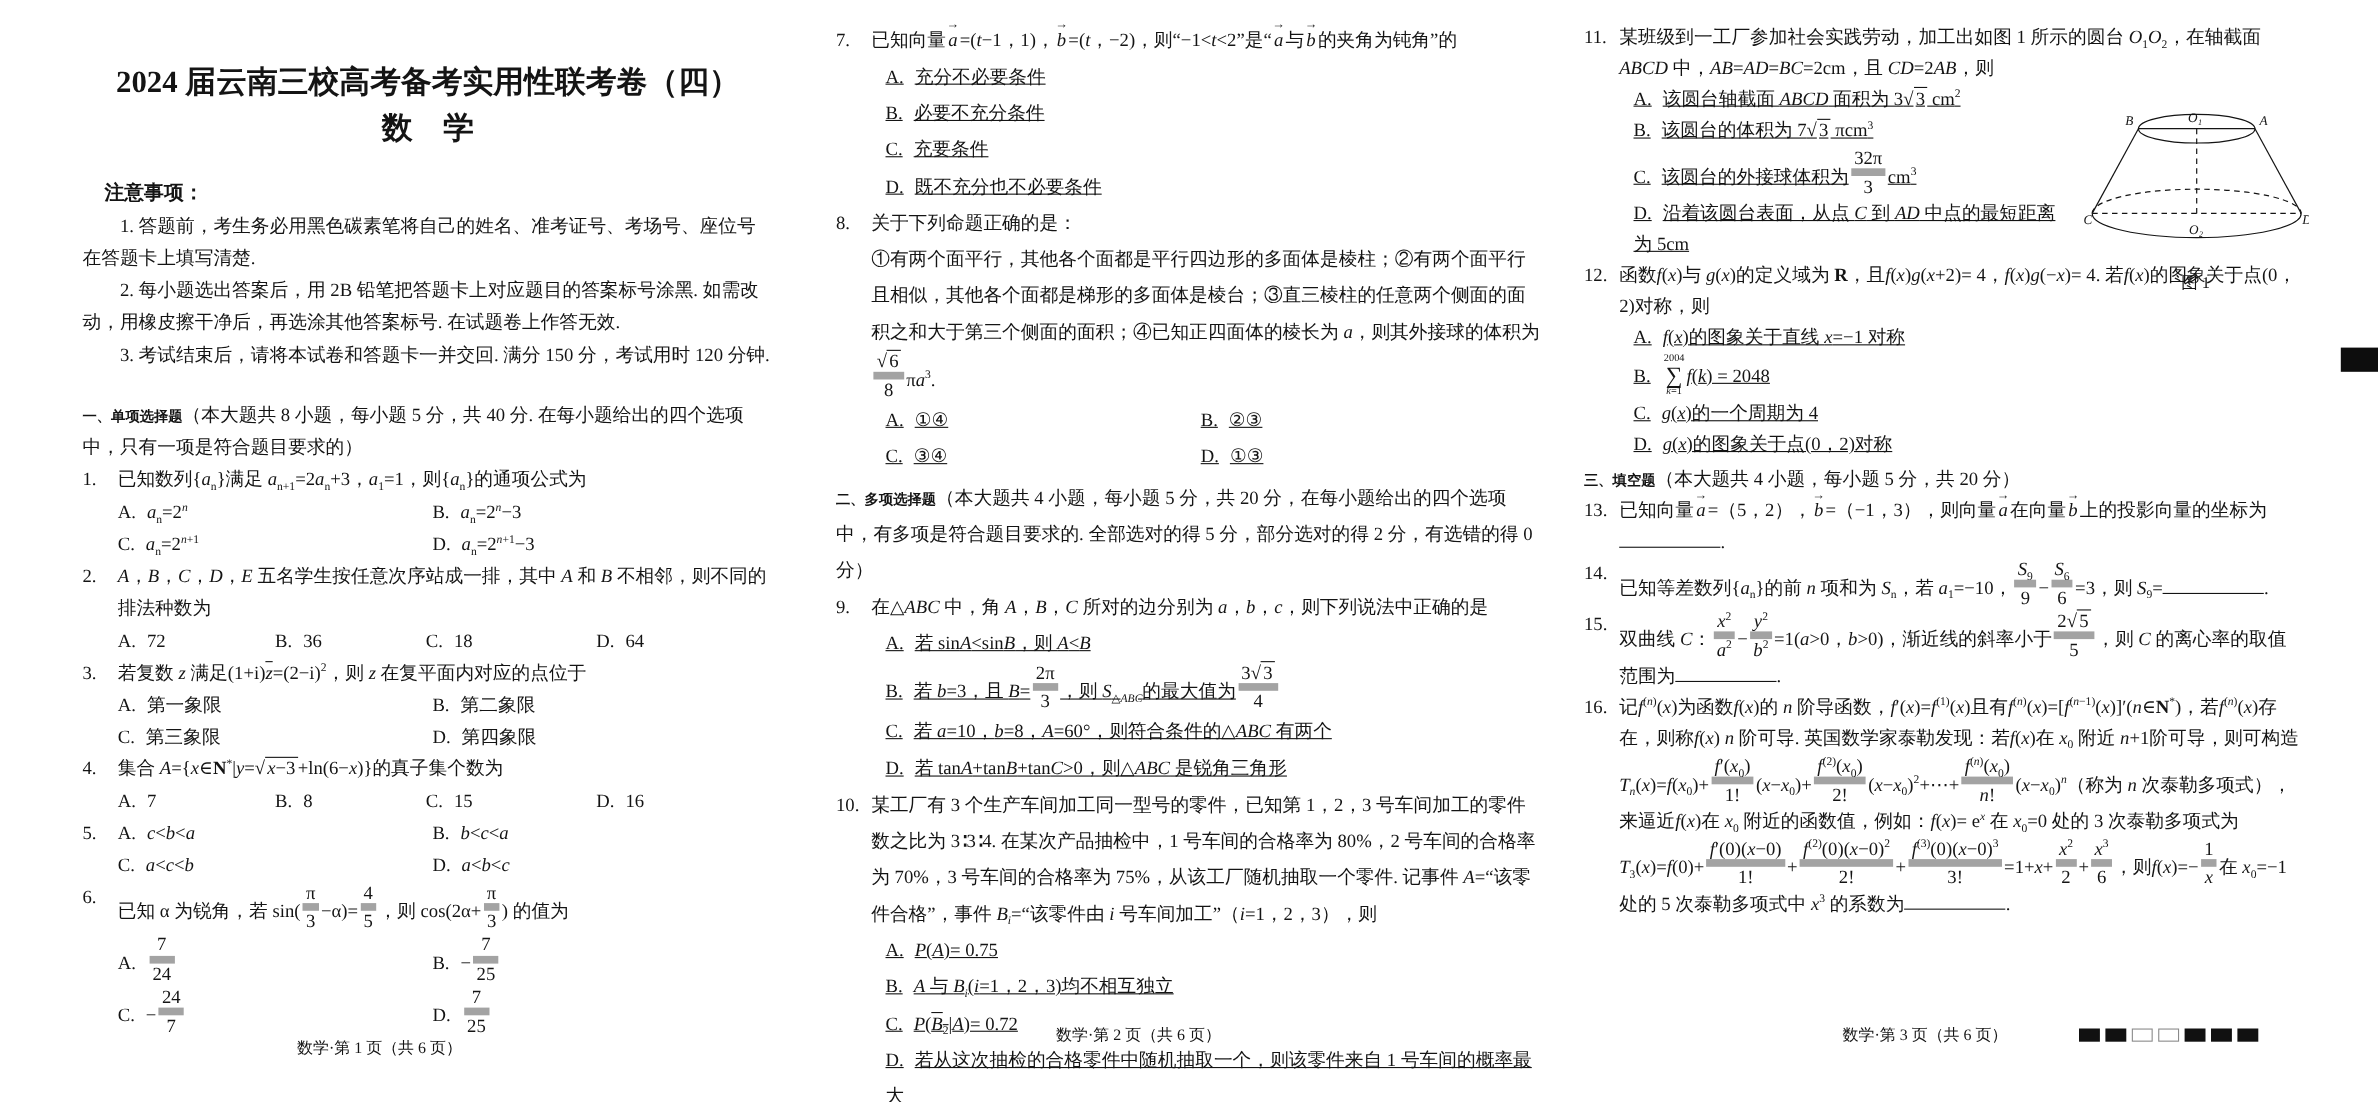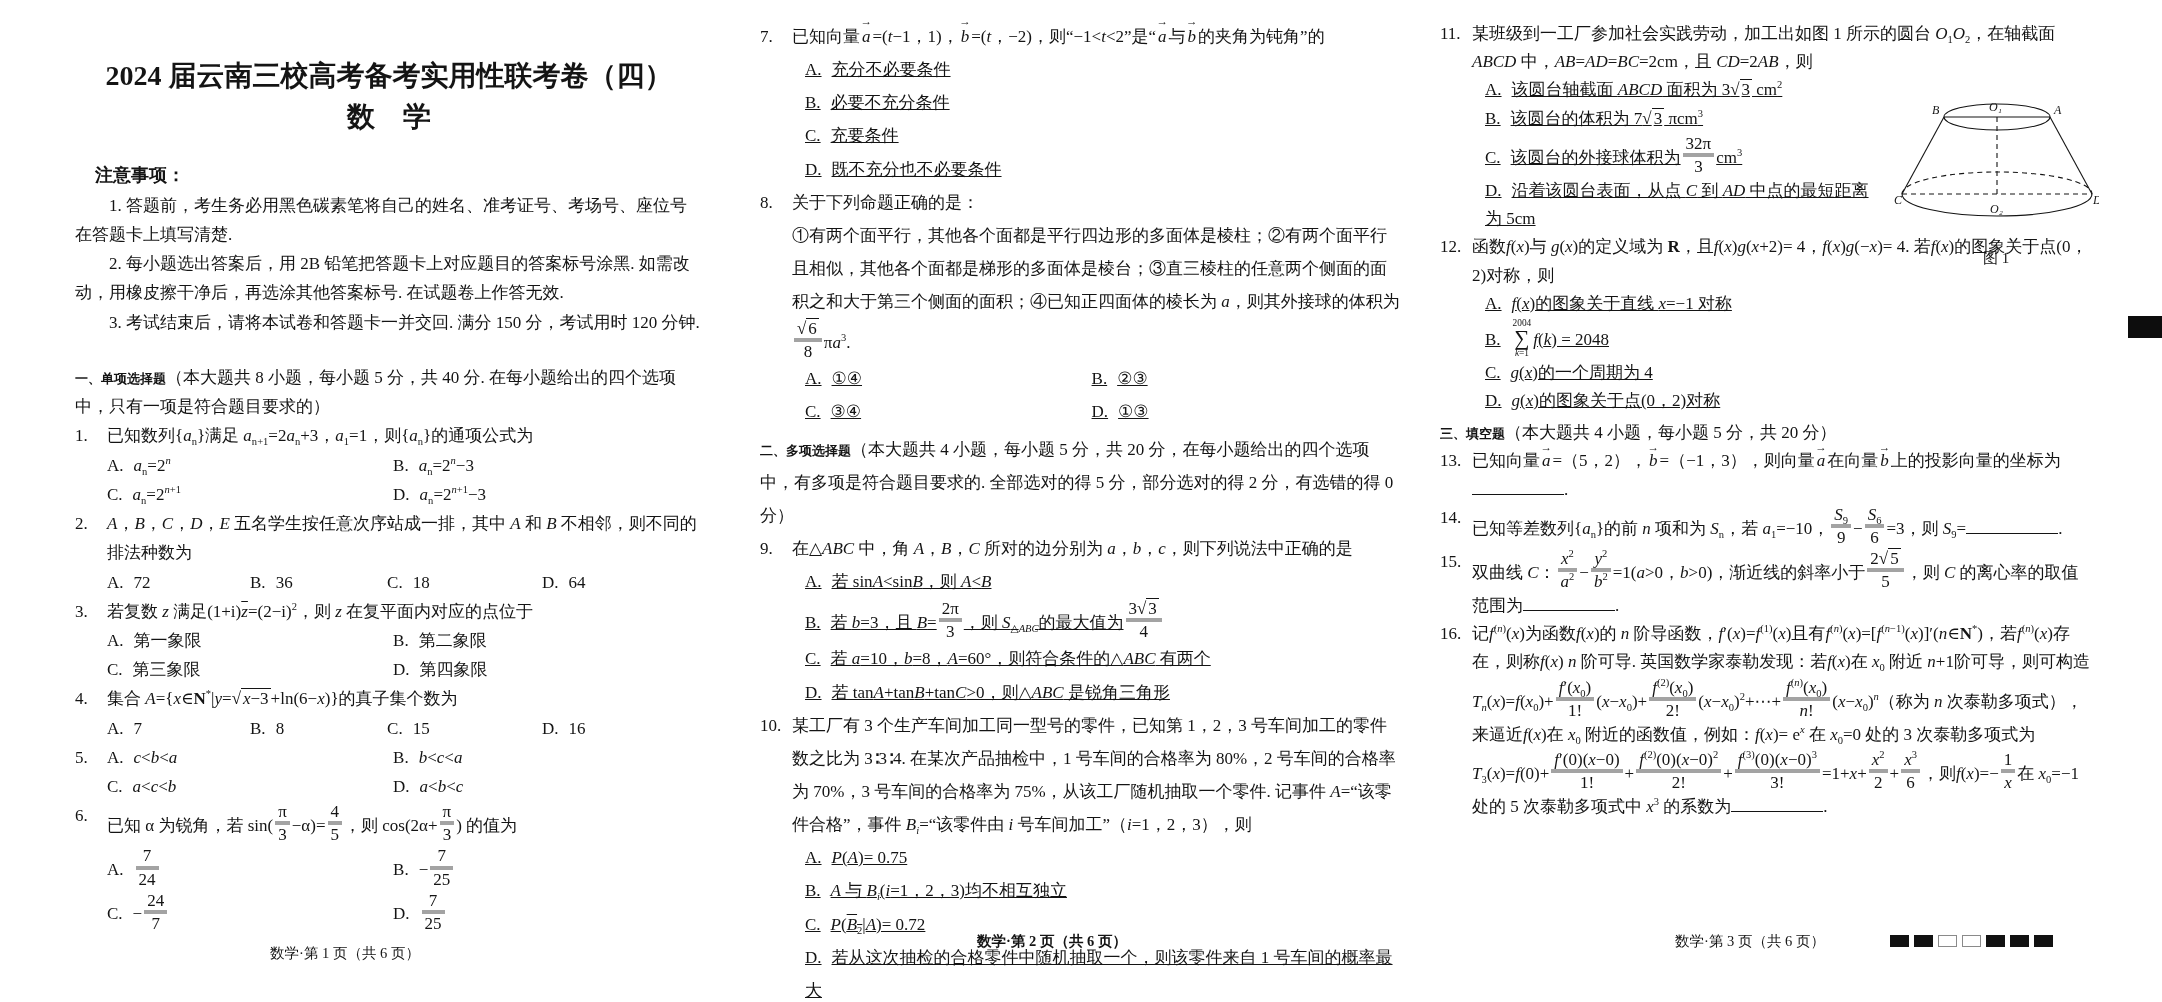--- a/index.html
+++ b/index.html
@@ -25,37 +25,37 @@
   .opts.lines{grid-template-columns:1fr;}
   #col2 .opts,#col3 .opts{padding-left:13px;text-decoration:underline;}
   .opt{padding:0;}
   .opt .olab{margin-right:10px;}
   .opt.narrow{max-width:405px;}
   .avoid-fig{margin-right:212px;}
   i{font-style:italic;font-family:"Liberation Serif","DejaVu Serif",serif;}
   sup{font-size:0.62em;vertical-align:super;line-height:0;}
   sub{font-size:0.62em;vertical-align:sub;line-height:0;}
   .frac{display:inline-block;vertical-align:-0.55em;text-align:center;line-height:1.12;margin:1px 2px;}
-  .frac .ft{display:block;border-bottom:4px solid #a3a3a3;padding:0 3px;}
+  .frac .ft{display:block;border-bottom:7px solid #a3a3a3;padding:0 3px;}
   .frac .fb{display:block;padding:0 3px;}
   .sqrt{white-space:nowrap;}
   .sqrt .rad{border-top:1px solid #141414;padding:0 2px;}
   .sum{display:inline-block;vertical-align:-0.7em;text-align:center;line-height:1;margin:0 2px;}
   .sum .st{display:block;font-size:0.55em;line-height:1.1;}
   .sum .sg{display:block;font-size:1.25em;line-height:0.95;}
   .vec{display:inline-block;position:relative;font-style:italic;padding:0 2px;}
   .vec::before{content:"→";position:absolute;left:50%;top:-0.78em;transform:translateX(-50%);
                font-size:0.68em;font-style:normal;}
   .ol{text-decoration:overline;}
   .blank{display:inline-block;width:92px;height:1em;border-bottom:1px solid #141414;vertical-align:baseline;}
   .fig{position:absolute;left:452px;top:64px;width:208px;text-align:center;}
   .figcap{font-size:15px;margin-top:8px;line-height:1.2;}
   .footer{position:absolute;top:931px;font-size:14.5px;text-align:center;line-height:1.4;}
   #footer1{left:75px;width:540px;margin-top:12px;}
-  #footer2{left:772px;width:560px;font-weight:bold;}
+  #footer2{left:755px;width:560px;}
   #footer3{left:1510px;width:480px;}
   #regmarks{position:absolute;left:1890px;top:935px;display:flex;gap:5px;}
   .mark{width:19px;height:12px;}
   .mark.filled{background:#111;}
   .mark.outline{background:#fff;border:1px solid #8a8a8a;box-sizing:border-box;}
   #bleed{position:absolute;left:2128px;top:316px;width:34px;height:22px;background:#0d0d0d;}
 </style>
 </head>
 <body>
 

